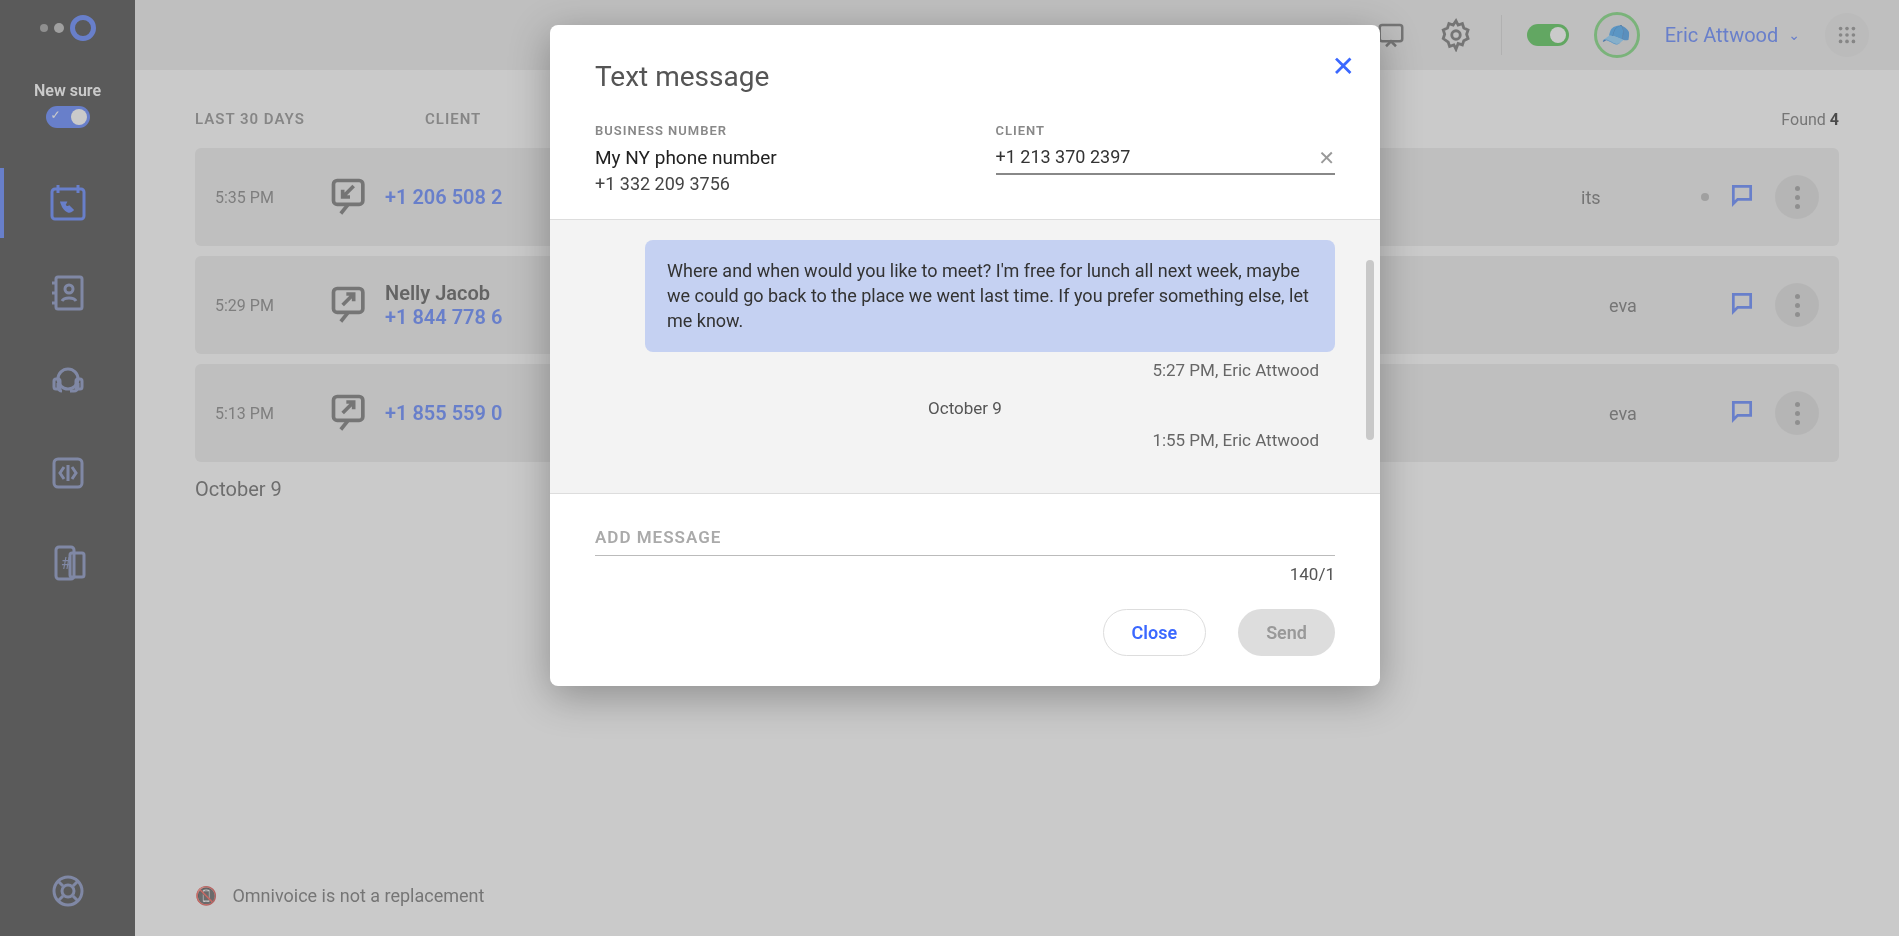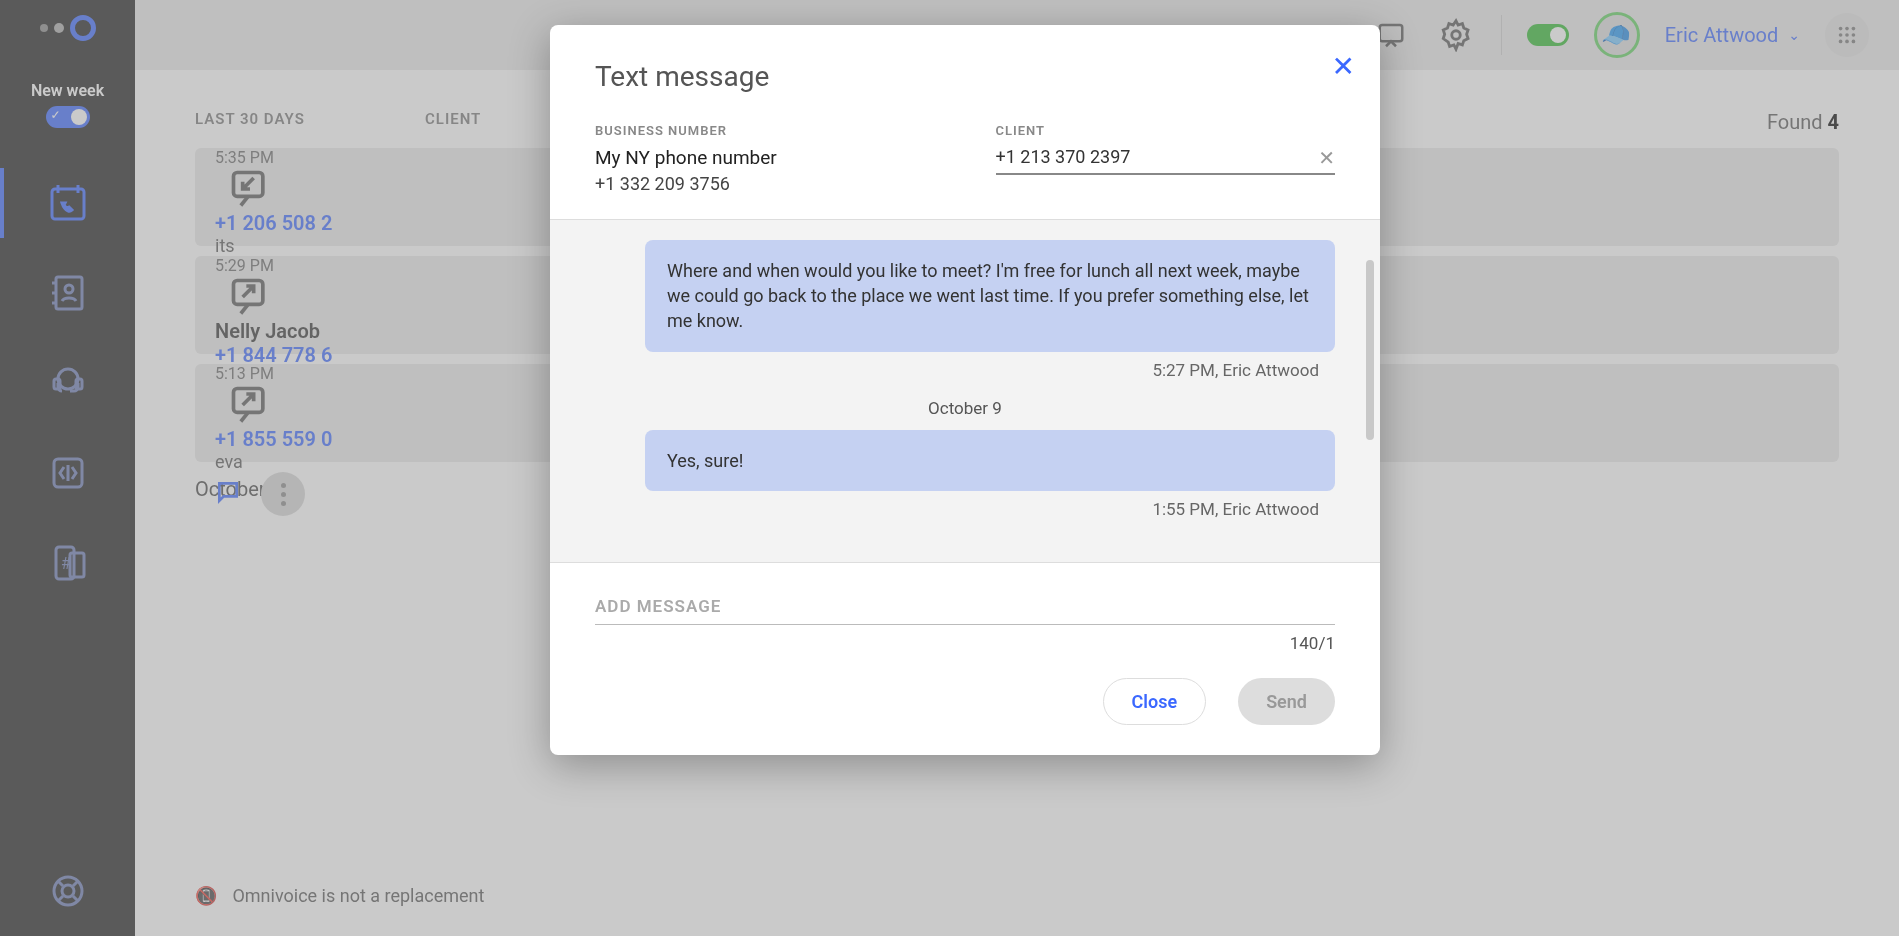--- a/index.html
+++ b/index.html
@@ -28,24 +28,24 @@
   .avatar { width:46px; height:46px; border-radius:50%; border:3px solid #5fd05f; background:#ddd; overflow:hidden; display:flex; align-items:center; justify-content:center; font-size:24px;}
   .username { color:#3b68ff; font-size:20px; display:flex; align-items:center; gap:10px; cursor:pointer;}
   .chevdown { font-size:14px; color:#3b68ff;}
   .apps-btn { width:44px; height:44px; border-radius:50%; background:#e0e0e0; display:flex; align-items:center; justify-content:center; cursor:pointer;}
 
   
   .main { position:absolute; left:135px; right:0; top:70px; bottom:0; padding:40px 60px; background:#fff;}
   .cols { display:flex; color:#777; font-size:15px; font-weight:600; letter-spacing:1px; margin-bottom:20px;}
   .col-date { width:230px;}
   .col-client { flex:1;}
-  .found { position:absolute; right:60px; top:40px; color:#555; font-size:20px;text-align:right;}
+  .found { position:absolute; right:60px; top:40px; color:#555; font-size:16px;text-align:right;}
   .found b { color:#000;}
   .daylabel { font-size:20px; color:#444; margin:15px 0;}
-  .row { background:#e8e8e8; border-radius:6px; height:98px; display:flex; padding:0 20px; margin-bottom:10px; position:relative;flex-direction:column;}
+  .row { background:#e8e8e8; border-radius:6px; height:98px; display:flex; align-items:center; padding:0 20px; margin-bottom:10px; position:relative;}
   .rtime { width:100px; color:#666; font-size:16px;}
   .ricon { width:70px; display:flex; align-items:center; justify-content:center;}
   .rclient { flex:1; }
   .rclient .cname { color:#333; font-size:20px; font-weight:600;}
   .rclient .cphone { color:#3b68ff; font-size:20px; font-weight:600;}
   .ragent { width:120px; color:#555; font-size:18px;}
   .ractions { display:flex; align-items:center; gap:20px;}
   .rdot { width:8px; height:8px; border-radius:50%; background:#aaa;}
   .chaticon { color:#3b68ff; cursor:pointer;}
   .morebtn { width:44px; height:44px; border-radius:50%; background:#d5d5d5; display:flex; align-items:center; justify-content:center; cursor:pointer; flex-direction:column; gap:4px;}
@@ -83,21 +83,21 @@
 </style>
 </head>
 <body>
 
 <div class="sidebar">
   <div class="logo-dots">
     <span class="dot-small"></span>
       <span class="dot-med"></span>
       <span class="dot-ring"></span>
   </div>
-  <div class="newlook">New week</div>
+  <div class="newlook">New sure</div>
   <div class="newlook-toggle"></div>
 
   <div class="navicon active">
     <svg viewBox="0 0 48 48" fill="none" stroke="#3b68ff" stroke-width="3">
       <rect x="8" y="10" width="32" height="30" rx="3"></rect>
         <path d="M14 6v8M34 6v8"></path>
       <path d="M18 24c0 0 2 6 6 8c2 1 4-1 4-1l-3-3l-2 1c-2-1-3-3-3-3l1-2z" fill="#3b68ff"></path>
     </svg>
   </div>
   <div class="navicon">
@@ -285,21 +285,20 @@
         <input class="client-input" value="+1 213 370 2397" style="">
         <span class="client-clear">✕</span>
       </div>
     </div>
   </div>
 
   <div class="thread">
     <div class="bubble">Where and when would you like to meet? I'm free for lunch all next week, maybe we could go back to the place we went last time. If you prefer something else, let me know.</div>
     <div class="bubble-meta">5:27 PM, Eric Attwood</div>
     <div class="day-sep">October 9</div>
-    <div class="bubble">Yes, sure!</div>
     <div class="bubble-meta">1:55 PM, Eric Attwood</div>
     <div class="thread-scroll"></div>
   </div>
 
   <div class="addmsg">
     <input class="addmsg-input" placeholder="ADD MESSAGE" style="">
     <div class="counter">140/1</div>
   </div>
 
   <div class="modal-actions">

